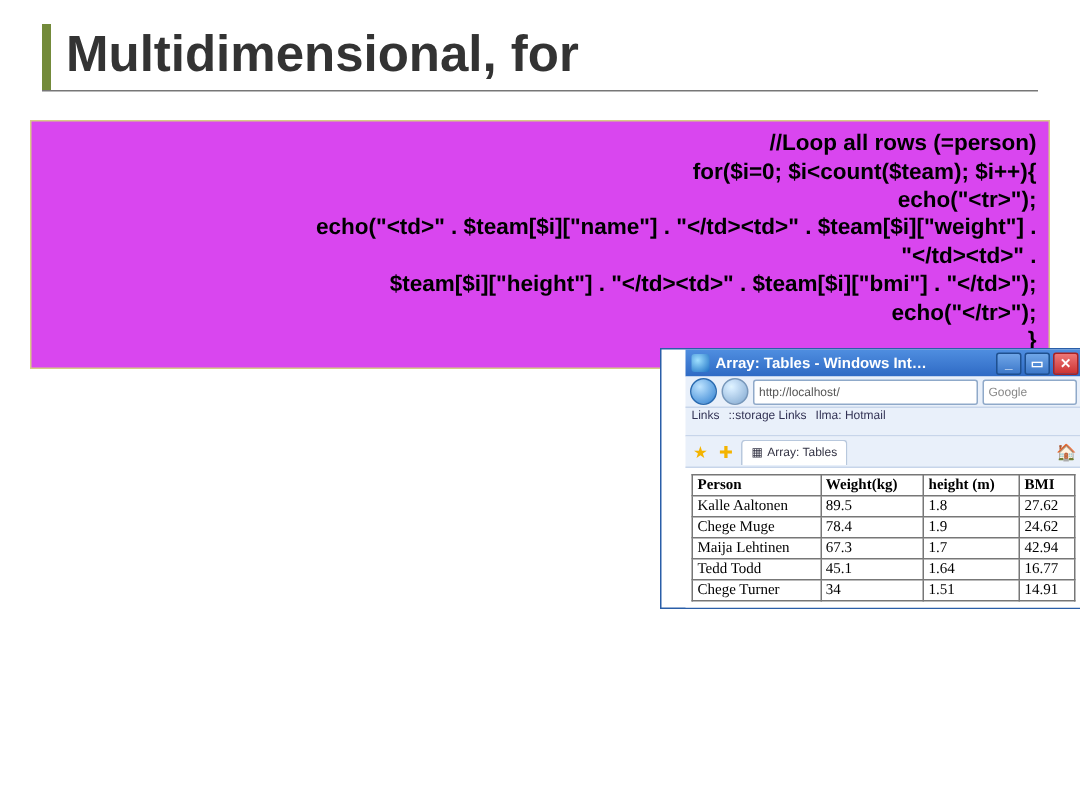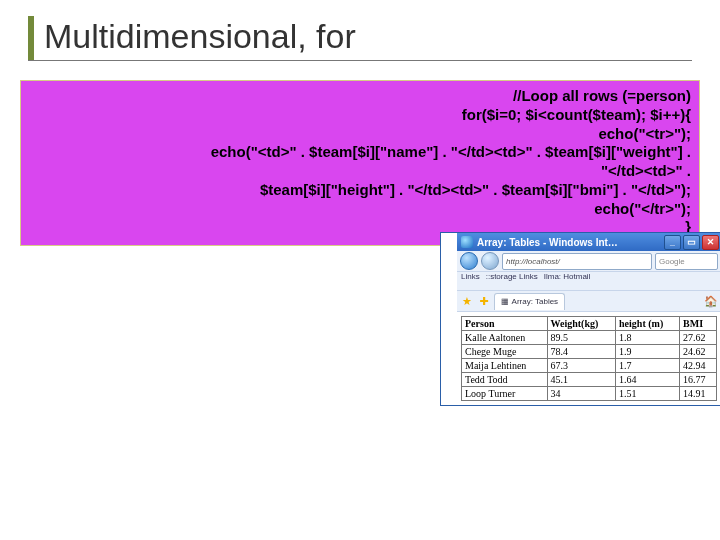--- a/index.html
+++ b/index.html
@@ -9,20 +9,21 @@
     background: #fff;
     font-family: Arial, sans-serif;
     position: relative;
     overflow: hidden;
   }
   .title-wrap {
     position: absolute;
     top: 16px;
     left: 28px;
     right: 28px;
+    font-weight: bold;
   }
   .title-bar {
     display: flex;
     align-items: flex-end;
     border-bottom: 1px solid #777;
   }
   .title-accent {
     width: 6px;
     height: 44px;
     background: #738a3a;
@@ -99,21 +100,21 @@
   .b-nav {
     width: 16px; height: 16px; border-radius: 50%;
     background: radial-gradient(circle at 35% 30%, #bde3ff, #2f7fd0);
     border: 1px solid #2a6bb0;
   }
   .b-nav.fwd { filter: grayscale(0.4) brightness(1.1); opacity: .7; }
   .b-url {
     flex: 1; height: 15px; background: #fff;
     border: 1px solid #8fa9c9; font-size: 8px;
     padding: 0 3px; display: flex; align-items: center;
-    color: #555; border-radius: 2px; font-style: italic;
+    color: #555; border-radius: 2px;
   }
   .b-search {
     width: 55px; height: 15px; background: #fff;
     border: 1px solid #8fa9c9; font-size: 8px;
     padding: 0 3px; display: flex; align-items: center;
     color: #888; border-radius: 2px;
   }
   .b-links {
     height: 18px;
     background: #e9f0fa;
@@ -240,21 +241,21 @@
             <td>1.7</td>
             <td>42.94</td>
           </tr>
           <tr>
             <td>Tedd Todd</td>
             <td>45.1</td>
             <td>1.64</td>
             <td>16.77</td>
           </tr>
           <tr>
-            <td>Loop Turner</td>
+            <td>Chege Turner</td>
             <td>34</td>
             <td>1.51</td>
             <td>14.91</td>
           </tr>
         </tbody>
     </table>
   </div>
 </div>
 
 </body></html>

